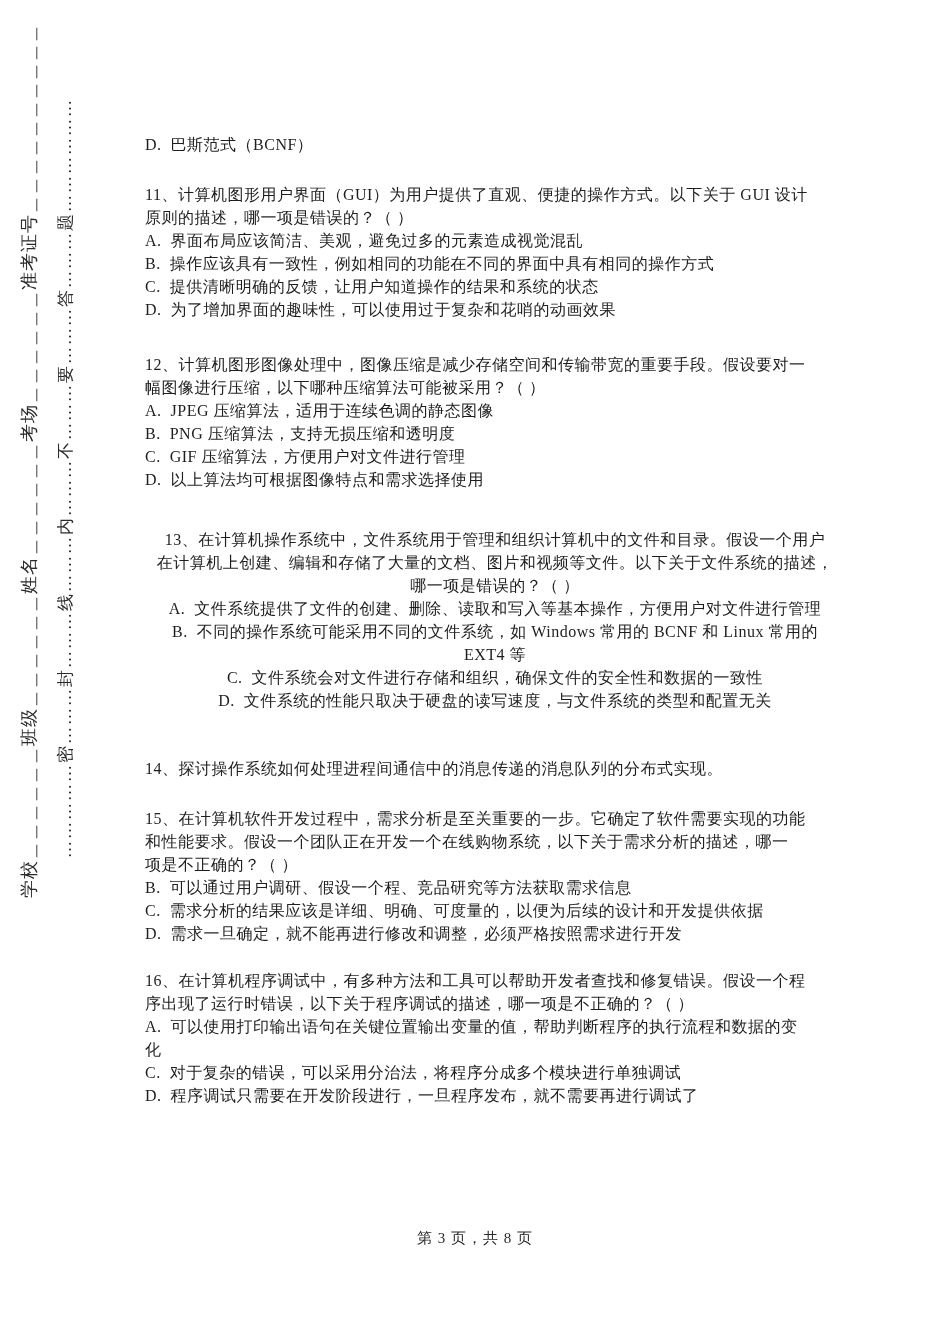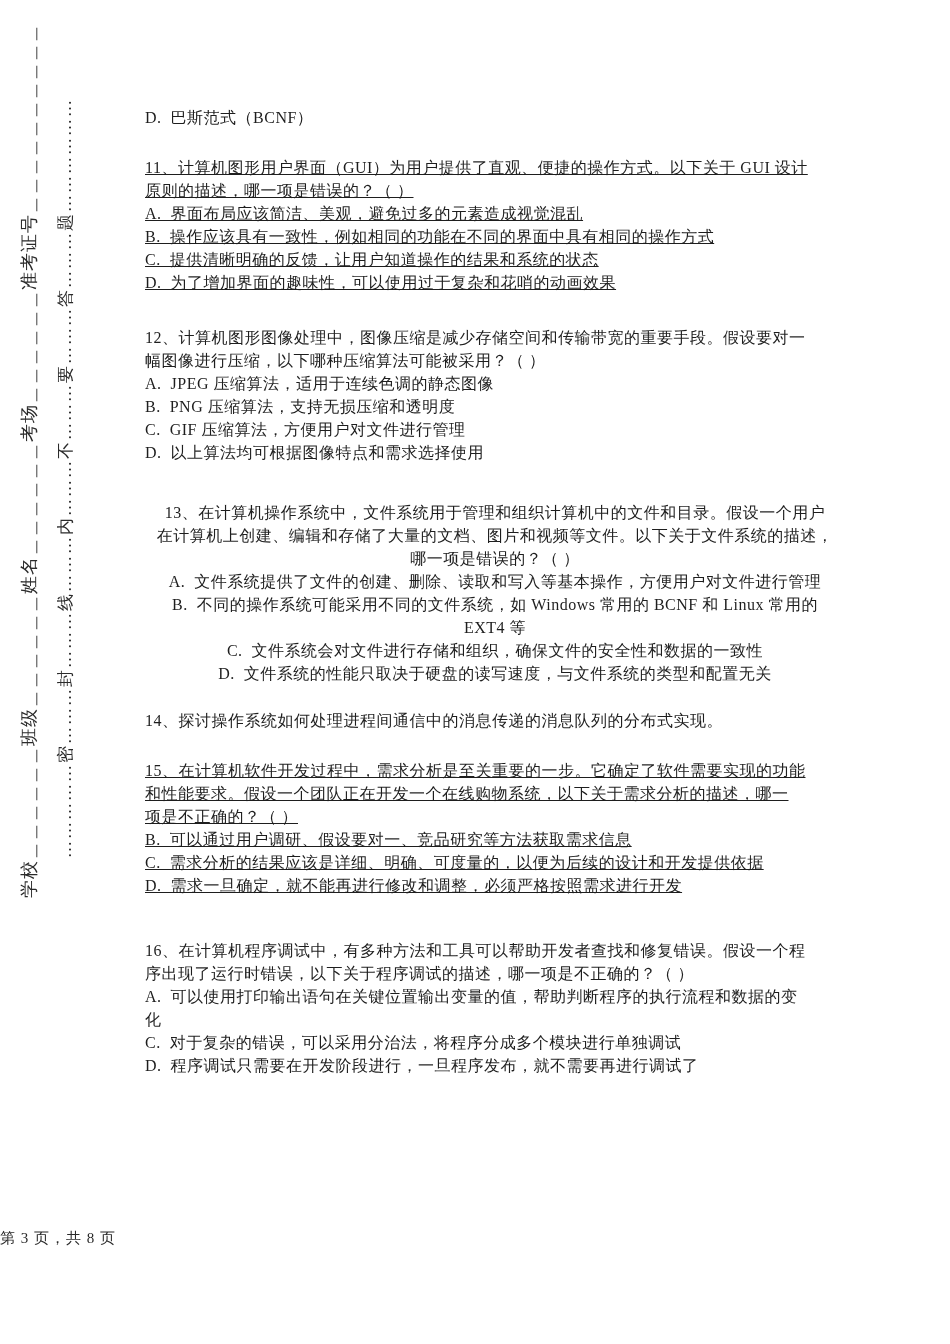--- a/index.html
+++ b/index.html
@@ -38,42 +38,43 @@
     line-height: 27px;
     letter-spacing: 2px;
     white-space: pre;
     color: #2a2a2a;
   }
 
   
   .content {
     position: absolute;
     left: 145px;
-    top: 106px;
+    top: 133px;
     width: 700px;
   }
   .line {
     font-size: 16px;
     line-height: 23px;
     white-space: pre;
     letter-spacing: 0.5px;
   }
   .block { margin: 0; }
-  .g27 { margin-top: 27px; text-decoration: underline; }
+  .g27 { margin-top: 27px; }
   .g32 { margin-top: 32px; }
   .g37 { margin-top: 37px; text-align: center; }
-  .g40 { margin-top: 42px; }
-  .g45 { margin-top: 24px; }
+  .g40 { margin-top: 24px; }
+  .g45 { margin-top: 45px; }
 
   
   .footer {
     position: absolute;
     top: 1229px;
     left: 0;
     width: 950px;
+    text-align: center;
     font-size: 15px;
     letter-spacing: 1px;
     color: #2a2a2a;
   }
 </style>
 </head>
 <body>
 
 <div>
 
@@ -117,21 +118,21 @@
     </div>
 
     <div class="block g45">
       <div class="line">14、探讨操作系统如何处理进程间通信中的消息传递的消息队列的分布式实现。</div>
     </div>
 
     <div class="block g27">
       <div class="line">15、在计算机软件开发过程中，需求分析是至关重要的一步。它确定了软件需要实现的功能</div>
       <div class="line">和性能要求。假设一个团队正在开发一个在线购物系统，以下关于需求分析的描述，哪一</div>
       <div class="line">项是不正确的？（ ）</div>
-      <div class="line">B.  可以通过用户调研、假设要对一、竞品研究等方法获取需求信息</div>
+      <div class="line">B.  可以通过用户调研、假设一个程、竞品研究等方法获取需求信息</div>
       <div class="line">C.  需求分析的结果应该是详细、明确、可度量的，以便为后续的设计和开发提供依据</div>
       <div class="line">D.  需求一旦确定，就不能再进行修改和调整，必须严格按照需求进行开发</div>
     </div>
 
     <div class="block g40">
       <div class="line">16、在计算机程序调试中，有多种方法和工具可以帮助开发者查找和修复错误。假设一个程</div>
       <div class="line">序出现了运行时错误，以下关于程序调试的描述，哪一项是不正确的？（ ）</div>
       <div class="line">A.  可以使用打印输出语句在关键位置输出变量的值，帮助判断程序的执行流程和数据的变</div>
       <div class="line">化</div>
       <div class="line">C.  对于复杂的错误，可以采用分治法，将程序分成多个模块进行单独调试</div>

